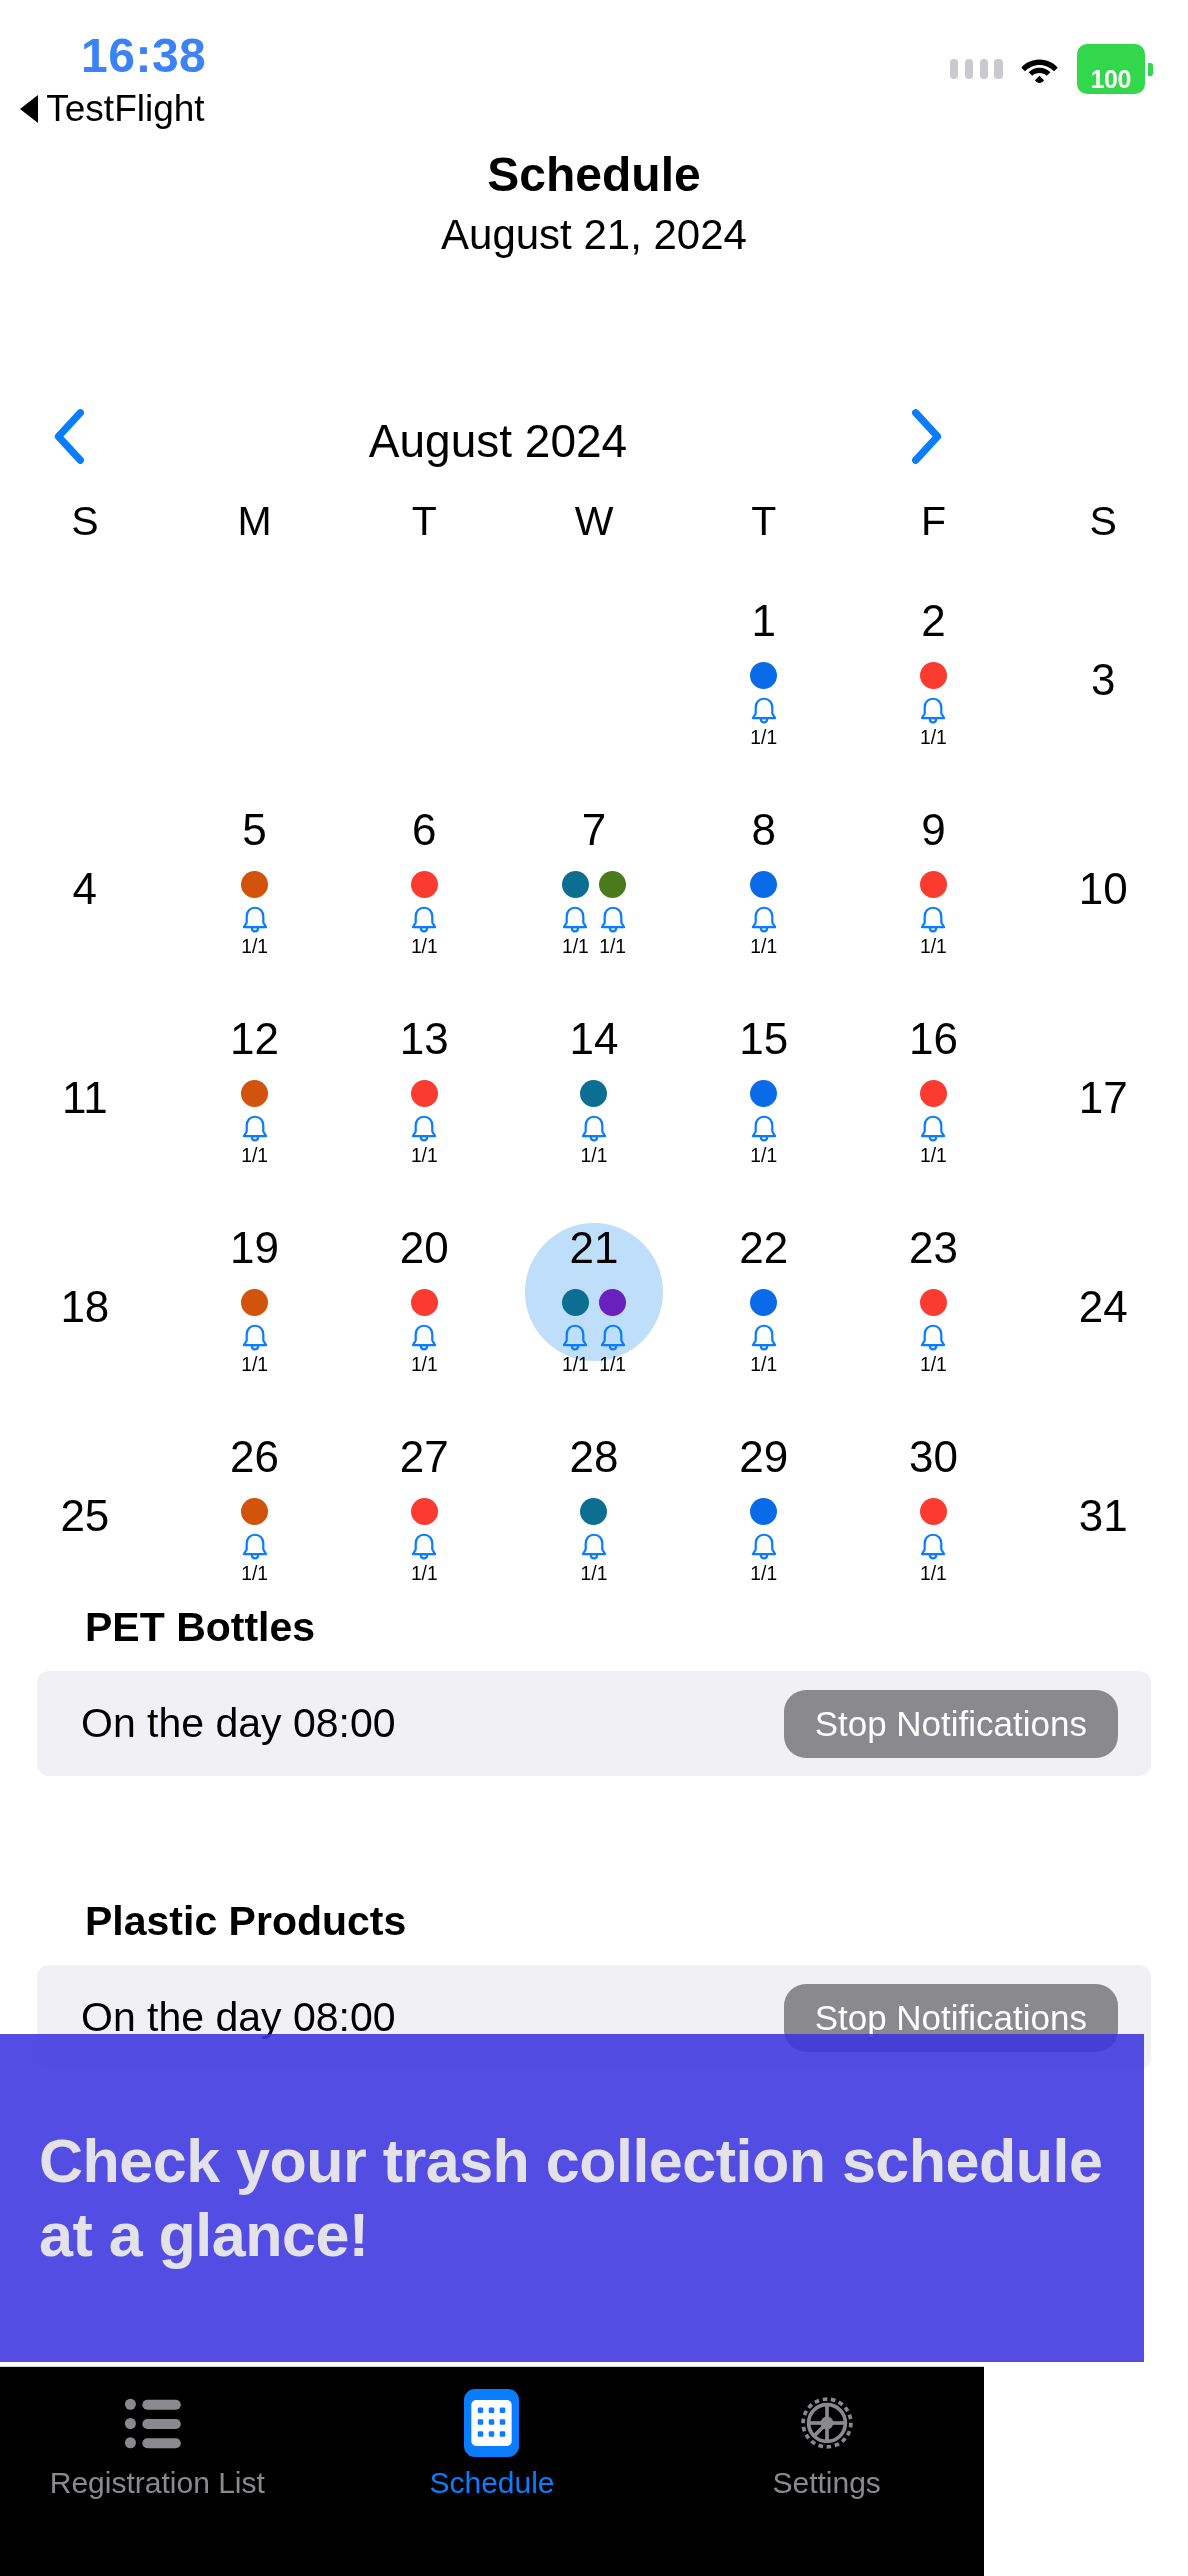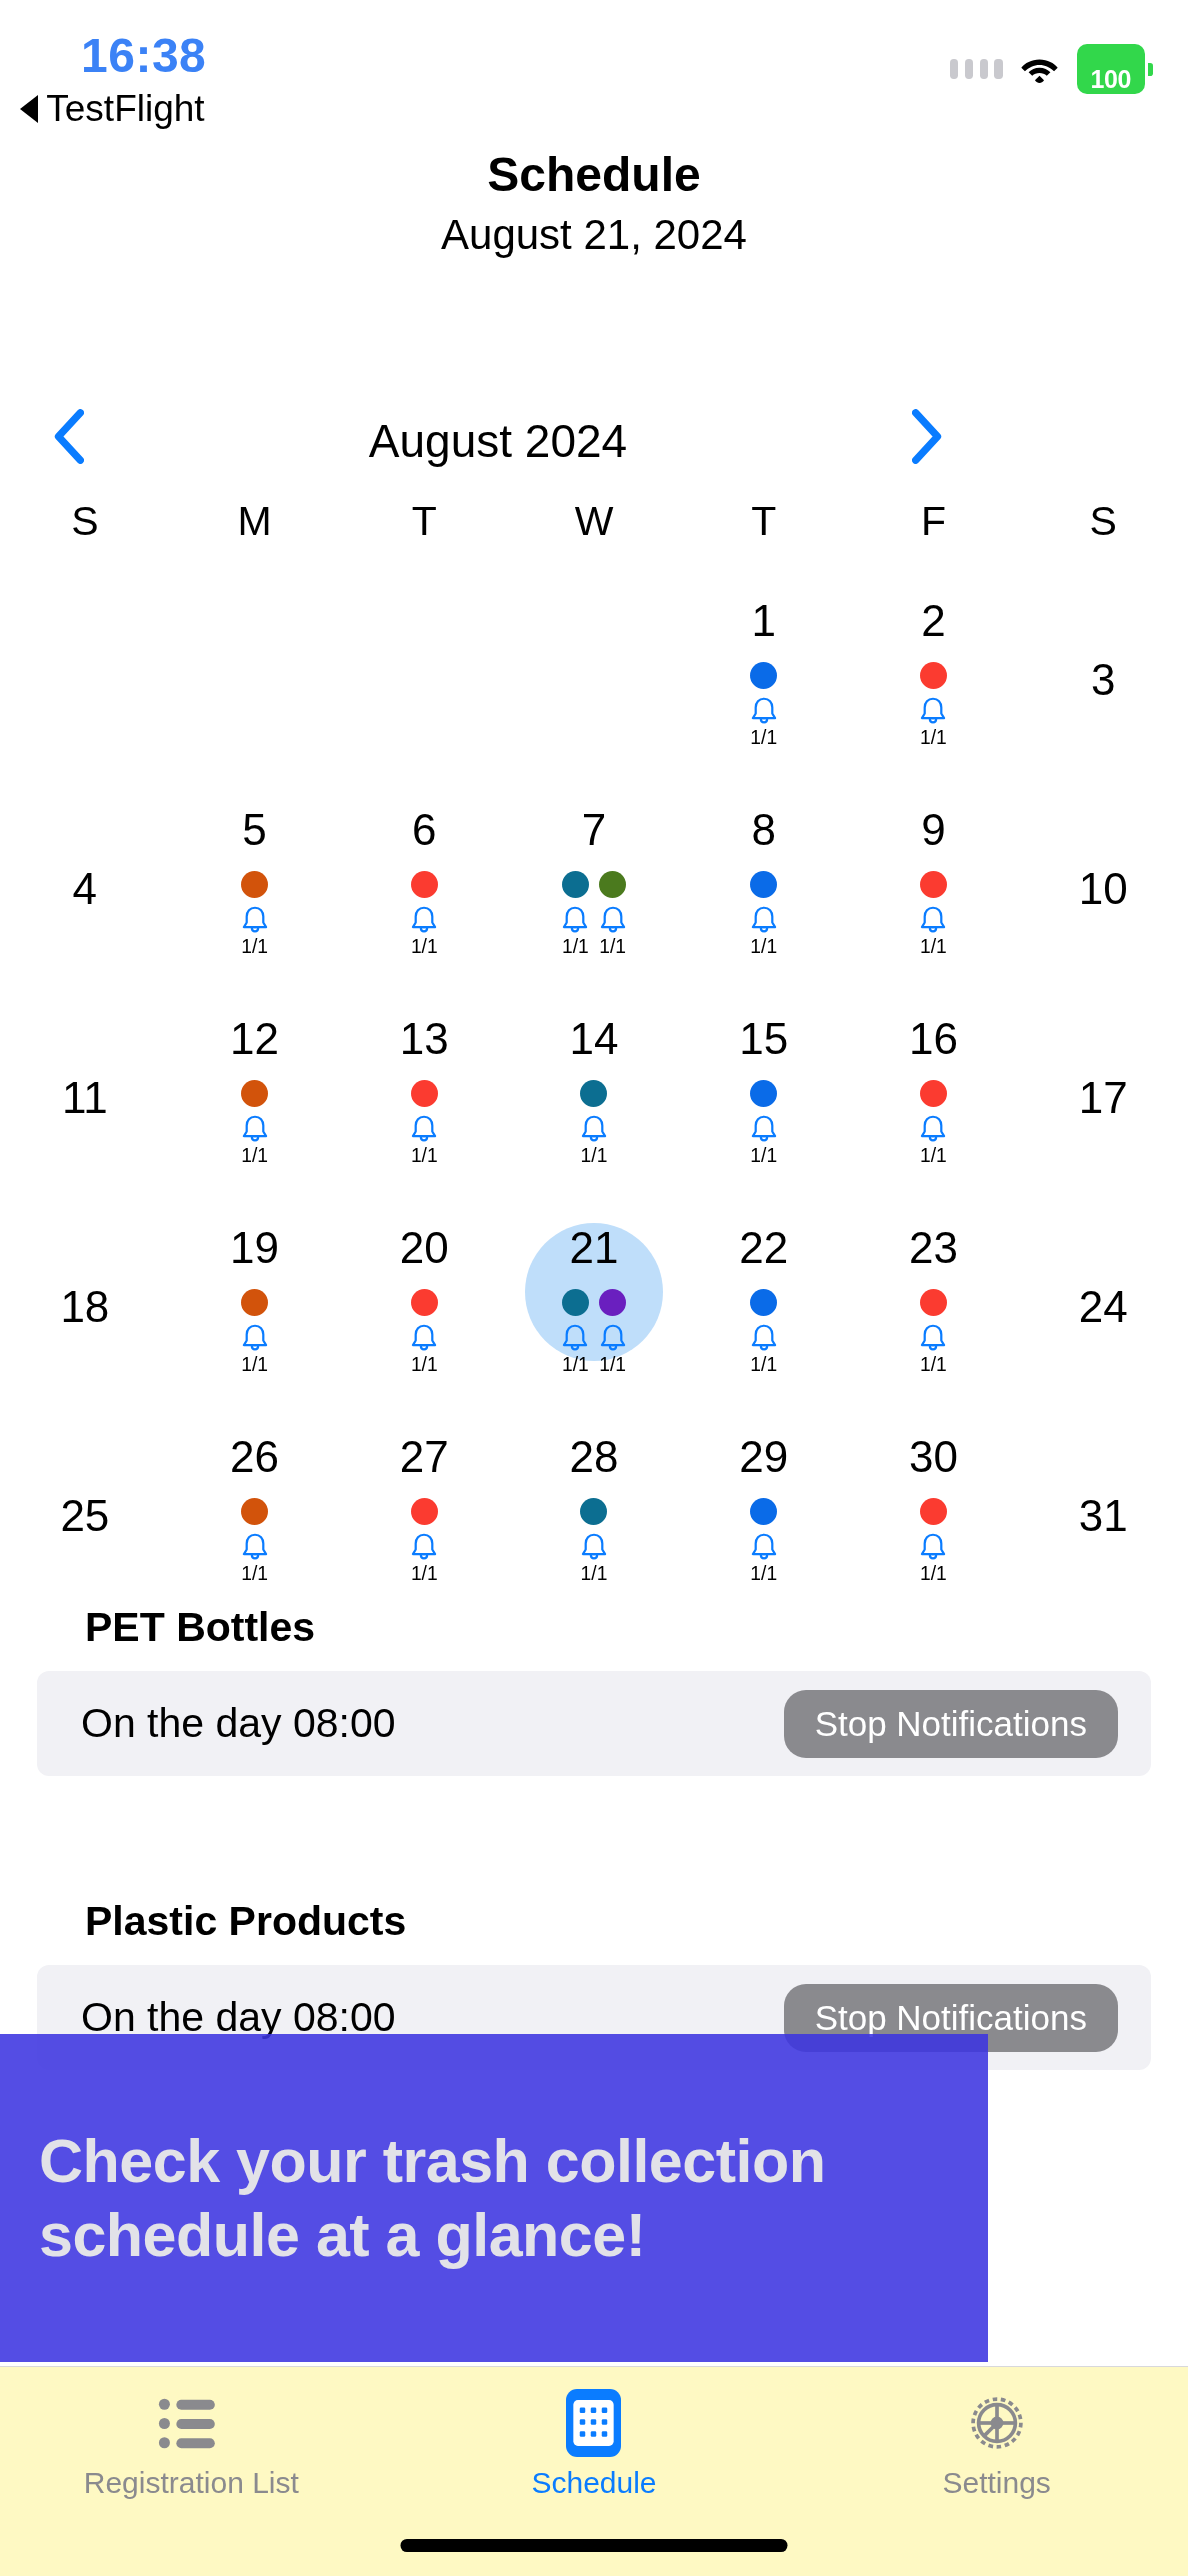--- a/index.html
+++ b/index.html
@@ -120,34 +120,34 @@
     background:#8A8A8E; color:#fff;
     border:none; border-radius:22px;
     height:68px; padding:0 31px;
     font-size:35px;
     font-family:"Liberation Sans", sans-serif;
     cursor:pointer;
   }
 
   
   .promo {
-    position:absolute; left:0; width:988px;
+    position:absolute; left:0; width:1144px;
     background:rgba(60,52,224,0.88);
     display:flex; align-items:center; justify-content:flex-start;
     padding:0 39px;
   }
   .promo-text {
     font-size:61px; font-weight:700; color:#E2E2E8;
     line-height:1.22; letter-spacing:-0.5px;
   }
 
   
   .tabbar {
-    position:absolute; left:0; bottom:0; width:1188px; height:210px;
-    background:#fef9c3;
+    position:absolute; left:0; bottom:0; width:984px; height:210px;
+    background:#000000;
     border-top:0.9px solid #D8D8DC;
     display:grid; grid-template-columns:repeat(3,1fr);gap:20px;
   }
   .tab { display:flex; flex-direction:column; align-items:center; justify-content:flex-start; padding-top:22px; cursor:pointer; }
   .tab .ico { height:68px; display:flex; align-items:center; justify-content:center; }
   .tab .ico svg { display:block; }
   .tab .lab { font-size:30px; margin-top:9.2px; color:#8A8A8E; }
   .tab.active .lab { color:#0A7CFF; }
   .homebar {
     position:absolute; bottom:24px; left:50%; transform:translateX(-50%);

